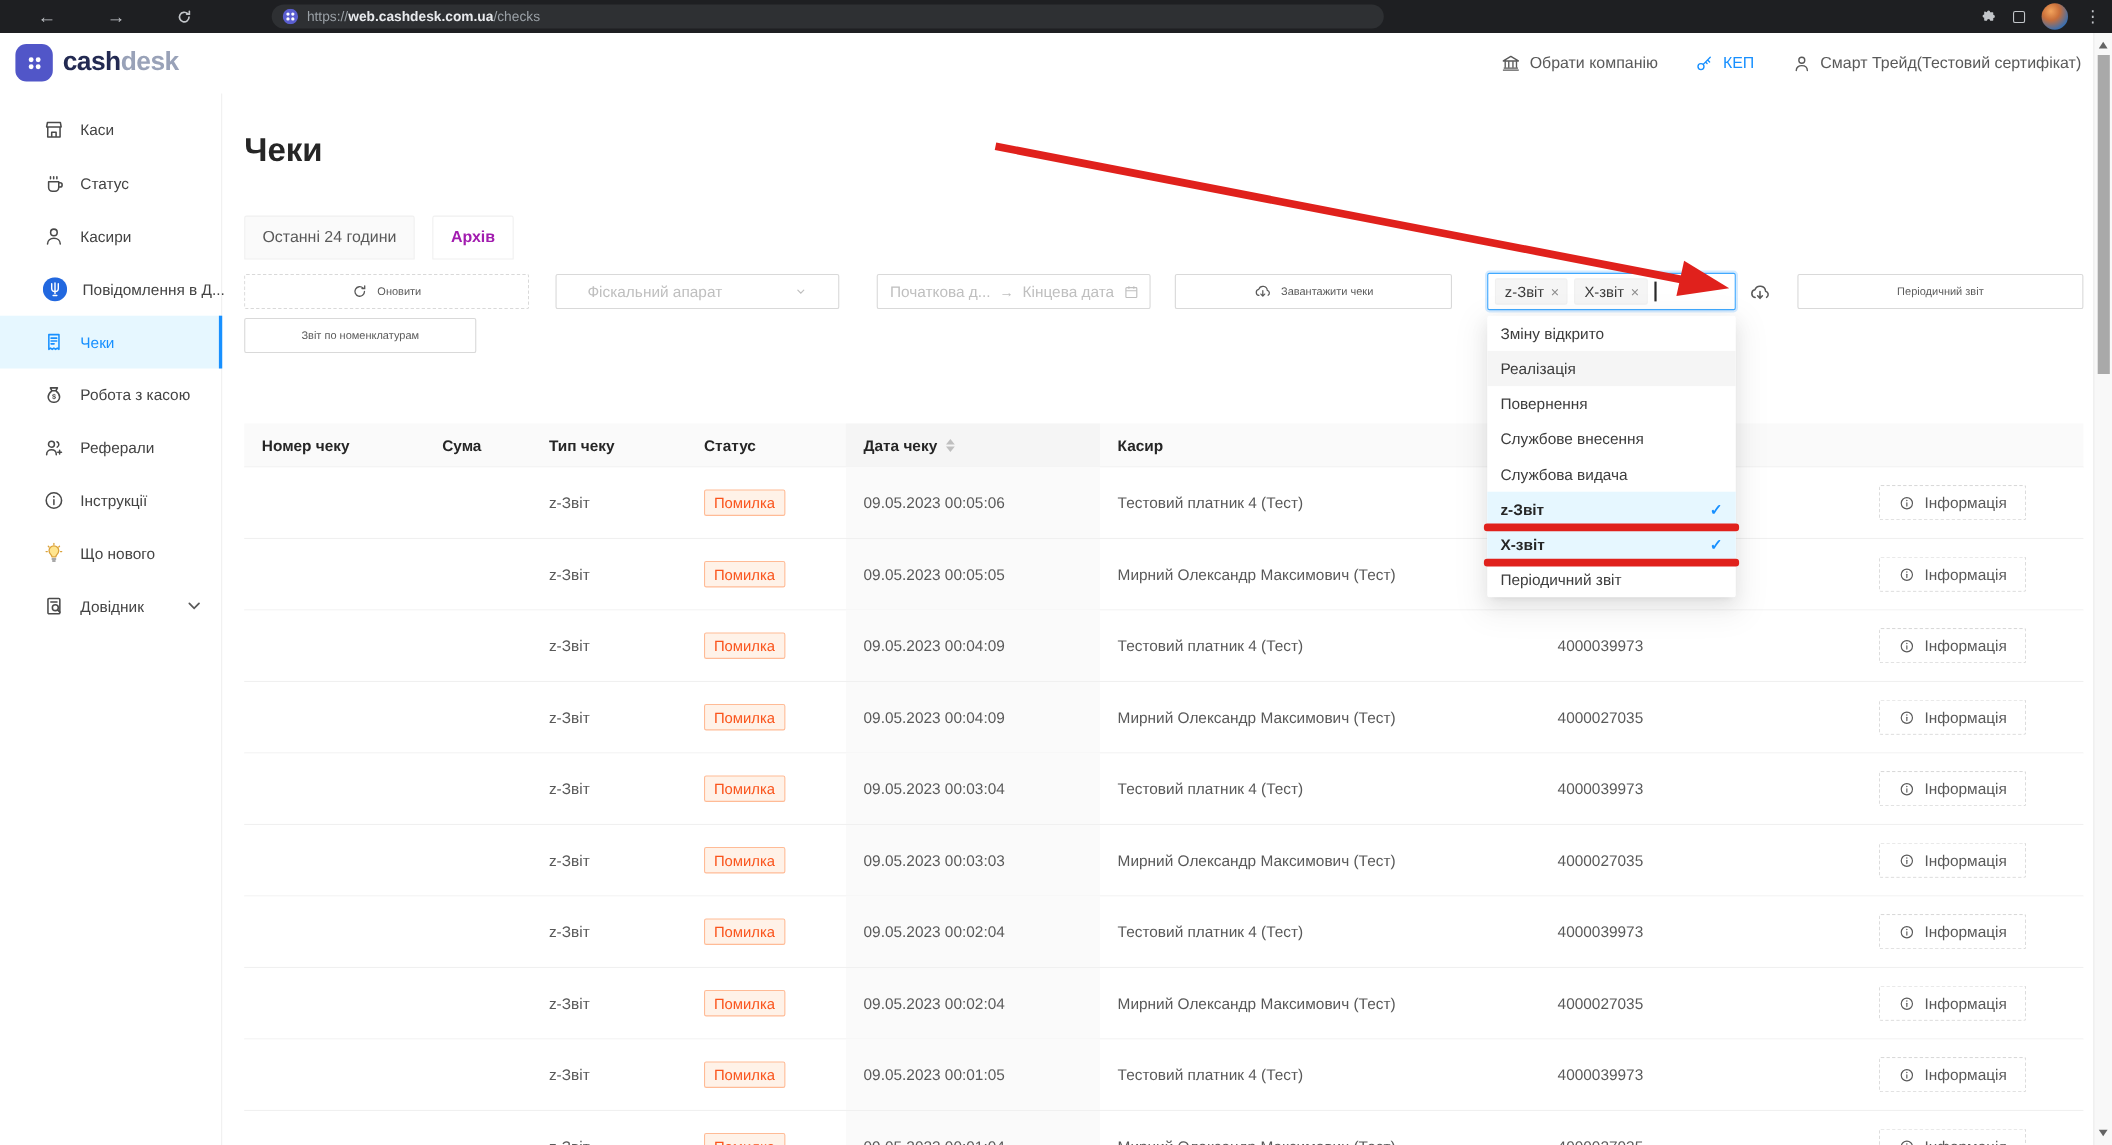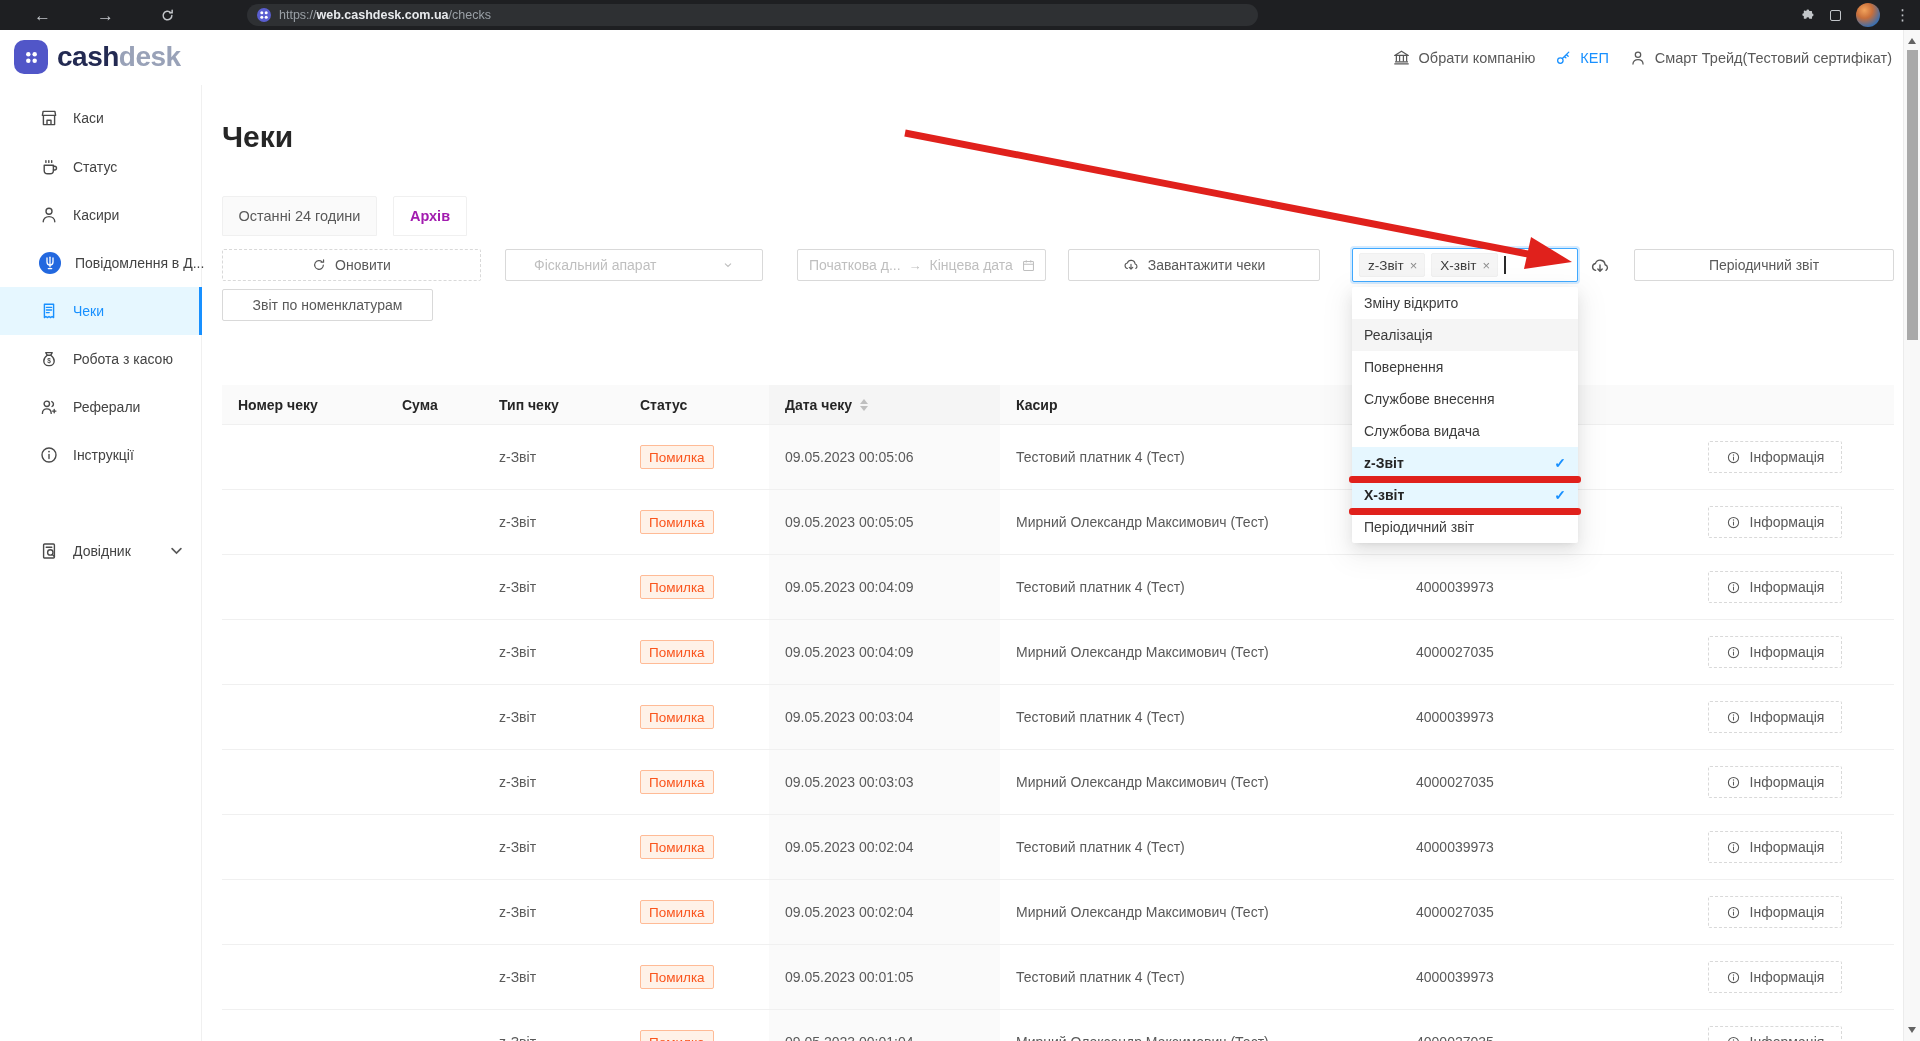--- a/index.html
+++ b/index.html
@@ -15,40 +15,40 @@
   .url b{color:#e8eaed;font-weight:700}
   .chrome-right{position:absolute;right:6px;top:0;height:30px;display:flex;align-items:center;gap:15px}
   .sq-ic{width:11px;height:11px;border:1.8px solid #c2c5c9;border-radius:2px;cursor:pointer}
   .avatar{width:24px;height:24px;border-radius:50%;background:radial-gradient(circle at 35% 30%,#f2a35c 0%,#c96f3a 35%,#3a6fb0 75%,#27486e 100%);cursor:pointer}
   .dots{color:#c2c5c9;font-size:15px;cursor:pointer;margin-right:4px}
 
   
   .app-header{position:absolute;left:0;top:30px;width:1920px;height:55px;background:#fff}
   .logo{position:absolute;left:14px;top:10px;display:flex;align-items:center;gap:9px;cursor:pointer}
   .logo-mark{width:34px;height:34px;border-radius:10px;background:#5156c8;display:grid;place-items:center}
-  .logo-text{font-size:28px;font-weight:700;color:#232a52;letter-spacing:-.5px}
+  .logo-text{font-size:24px;font-weight:700;color:#232a52;letter-spacing:-.5px}
   .logo-text i{font-style:normal;color:#99a2b8}
-  .hdr-right{position:absolute;right:28px;top:0;height:55px;display:flex;gap:20px}
+  .hdr-right{position:absolute;right:28px;top:0;height:55px;display:flex;gap:34px}
   .hdr-item{display:flex;align-items:center;gap:8px;font-size:14.5px;color:#595959;cursor:pointer;white-space:nowrap}
   .hdr-item.kep{color:#1890ff}
 
   
   .sidebar{position:absolute;left:0;top:85px;width:202px;height:956px;background:#fff;border-right:1px solid #f0f0f0}
   .side-item{position:absolute;left:0;width:202px;height:48px;display:flex;align-items:center;gap:14px;padding-left:39px;color:#434343;cursor:pointer;white-space:nowrap}
   .side-item.active{background:#e6f7ff;color:#1890ff;border-right:3px solid #1890ff}
   .side-item .chev{margin-left:auto;margin-right:20px;display:flex}
 
   
   .page-title{position:absolute;left:222px;top:120px;font-size:30px;font-weight:700;color:#262626}
   .tab{position:absolute;top:196px;height:40px;display:flex;align-items:center;justify-content:center;border:1px solid #f0f0f0;background:#fafafa;color:#595959;border-radius:2px 2px 0 0;font-size:14.5px;cursor:pointer}
   .tab.t1{left:222px;width:155px}
   .tab.t2{left:393px;width:74px}
   .tab.active{background:#fff;color:#a21caf;font-weight:600}
 
-  .btn{position:absolute;height:32px;display:flex;align-items:center;justify-content:center;gap:9px;border:1px solid #d9d9d9;border-radius:2px;background:#fff;color:#595959;font-size:14px;cursor:pointer}
+  .btn{position:absolute;height:32px;display:flex;align-items:center;justify-content:center;gap:9px;border:1px solid #d9d9d9;border-radius:2px;background:#fff;color:#595959;font-size:10px;cursor:pointer}
   .btn-refresh{left:222px;top:249px;width:259px;border-style:dashed}
   .btn-nomen{left:222px;top:289px;width:211px}
   .select{position:absolute;left:505px;top:249px;width:258px;height:32px;border:1px solid #d9d9d9;border-radius:2px;background:#fff;display:flex;align-items:center;justify-content:space-between;padding:0 28px;cursor:pointer}
   .ph{color:#bfbfbf;white-space:nowrap}
   .daterange{position:absolute;left:797px;top:249px;width:249px;height:32px;border:1px solid #d9d9d9;border-radius:2px;background:#fff;display:flex;align-items:center;gap:8px;padding:0 11px;cursor:text}
   .dr-arrow{color:#bfbfbf;font-size:13px}
   .daterange svg{margin-left:auto}
   .btn-download{left:1068px;top:249px;width:252px}
   .multiselect{position:absolute;left:1352px;top:248px;width:226px;height:34px;background:#fff;border:1px solid #40a9ff;border-radius:2px;box-shadow:0 0 0 2px rgba(24,144,255,.18);display:flex;align-items:center;gap:6px;padding:0 6px;cursor:text}
   .tag{display:flex;align-items:center;gap:6px;height:24px;background:#f5f5f5;border:1px solid #f0f0f0;border-radius:2px;padding:0 7px 0 8px;color:#3c3c3c;font-size:13.5px;white-space:nowrap}
@@ -250,20 +250,30 @@
       <span>
           <svg width="20" height="20" viewBox="0 0 20 20" fill="none" stroke="#4a4a4a" stroke-width="1.4" stroke-linecap="round">
             <circle cx="7.8" cy="6.8" r="2.7"></circle>
             <path d="M3.4 16.4c0-2.9 2-4.5 4.4-4.5s4.4 1.6 4.4 4.5"></path>
             <path d="M12.8 4.6a2.7 2.7 0 0 1 .2 4.9"></path>
             <path d="M15.2 12.4v3.4M13.5 14.1h3.4"></path>
           </svg>
         </span>
       <span>Реферали</span>
     </div>
+    <div class="side-item" style="top:394px">
+      <span>
+          <svg width="20" height="20" viewBox="0 0 20 20" fill="none" stroke-linecap="round" stroke-linejoin="round">
+            <path d="M10 3.2a4.4 4.4 0 0 1 4.4 4.4c0 1.7-.9 2.7-1.7 3.6-.6.7-.9 1.3-.9 2h-3.6c0-.7-.3-1.3-.9-2-.8-.9-1.7-1.9-1.7-3.6A4.4 4.4 0 0 1 10 3.2z" fill="#ffe58f" stroke="#dba33c" stroke-width="1.2"></path>
+            <path d="M8.4 15.2h3.2M8.9 17h2.2" stroke="#8c8c8c" stroke-width="1.2"></path>
+            <path d="M10 .9v1.1M4.9 3.6l.7.7M15.1 3.6l-.7.7M2.9 8.4h1.1M16 8.4h1.1" stroke="#dba33c" stroke-width="1.2"></path>
+          </svg>
+        </span>
+      <span>Що нового</span>
+    </div>
     <div class="side-item" style="top:442px">
       <span>
           <svg width="20" height="20" viewBox="0 0 20 20" fill="none" stroke="#4a4a4a" stroke-width="1.4" stroke-linecap="round" stroke-linejoin="round">
             <rect x="4.6" y="3" width="10.8" height="14" rx="1"></rect>
             <path d="M7.2 6.2h5.6"></path>
             <circle cx="11.3" cy="11.4" r="2.7" fill="#fff"></circle>
             <path d="M13.3 13.4l2.1 2.1"></path>
           </svg>
         </span>
       <span>Довідник</span>

